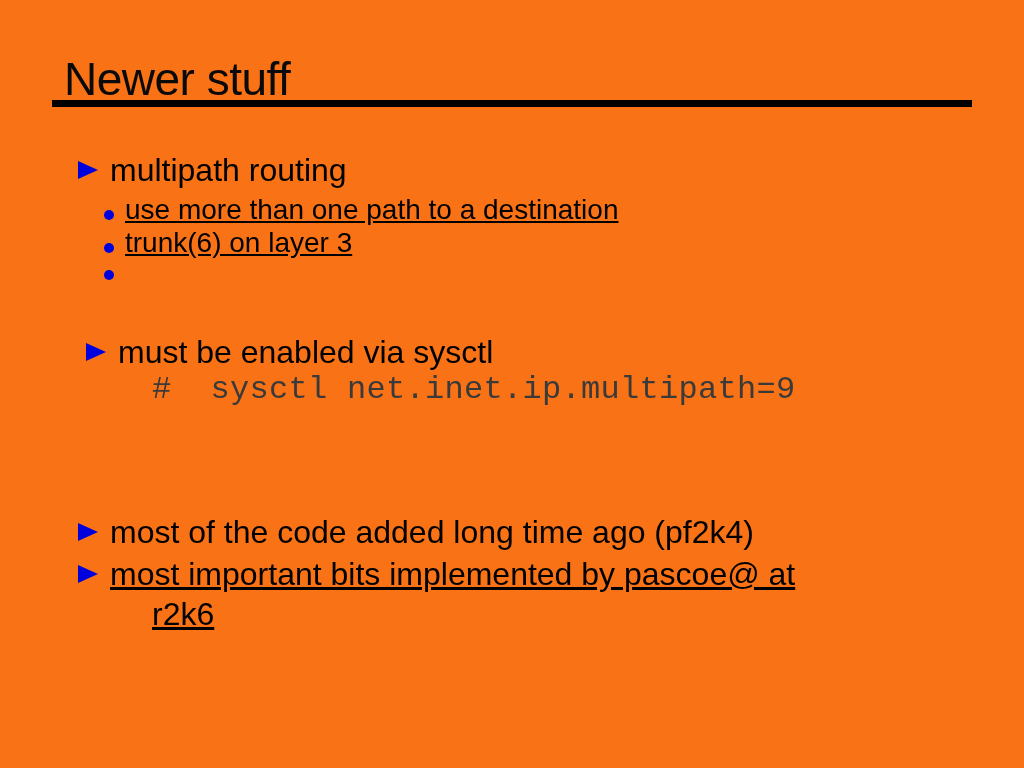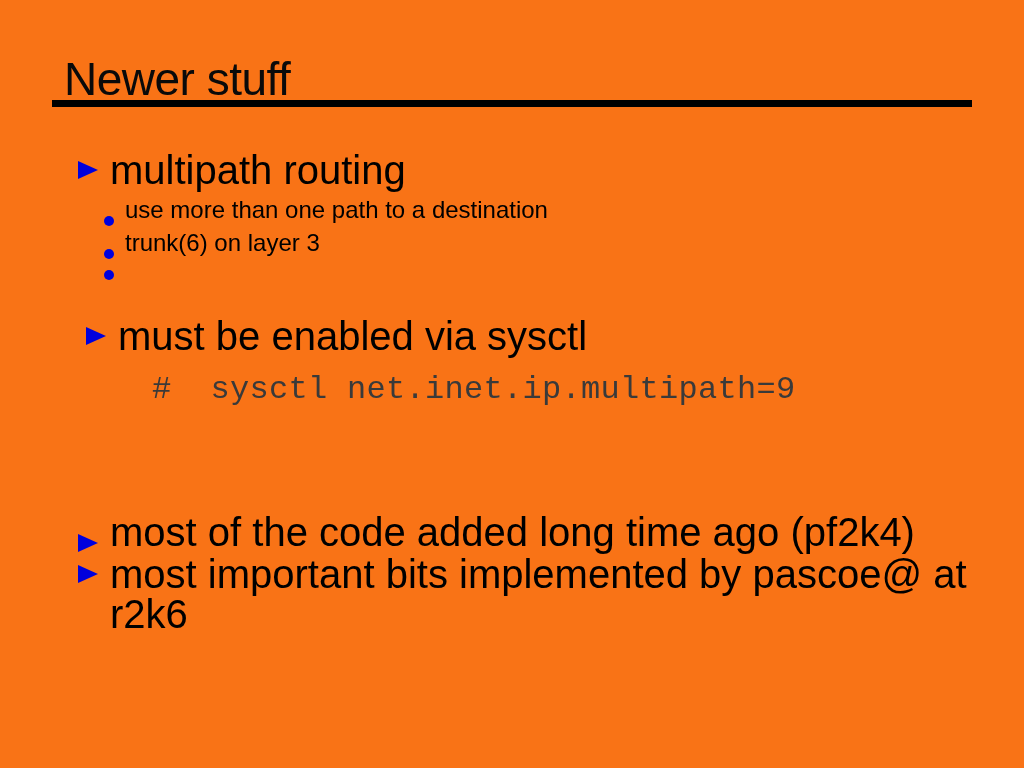--- a/index.html
+++ b/index.html
@@ -32,45 +32,46 @@
     top: 100px;
     width: 920px;
     height: 7px;
     background: #000000;
   }
   .bullet-row {
     position: absolute;
     left: 78px;
     display: flex;
     align-items: flex-start;
-    font-size: 40px;
+    font-size: 32px;
     line-height: 40px;
     white-space: nowrap;
   }
   .tri-marker {
     flex: 0 0 auto;
     width: 0;
     height: 0;
     border-top: 9px solid transparent;
     border-bottom: 9px solid transparent;
     border-left: 20px solid #0000dd;
     margin-top: 11px;
     margin-right: 12px;
   }
   .sub-list {
     position: absolute;
     left: 104px;
     top: 193px;
   }
   .sub-row {
     display: flex;
-    align-items: flex-end;
-    font-size: 24px;
+    align-items: center;
+    font-size: 28px;
     line-height: 33px;
     white-space: nowrap;
+    text-decoration: underline;
   }
   .dot-marker {
     flex: 0 0 auto;
     width: 10px;
     height: 10px;
     border-radius: 50%;
     background: #0000dd;
     margin-top: 11px;
     margin-right: 11px;
   }
@@ -80,20 +81,21 @@
     top: 370px;
     font-family: "Liberation Mono", "DejaVu Sans Mono", monospace;
     font-size: 32px;
     line-height: 40px;
     color: #3a3a3a;
     white-space: pre;
     letter-spacing: 0.3px;
   }
   .wrap-line2 {
     display: block;
+    margin-left: 42px;
   }
 </style>
 </head>
 <body>
 
 <div id="slide">
 
   <div class="title">Newer stuff</div>
 
   <div class="title-rule"></div>
@@ -110,33 +112,33 @@
     </div>
     <div class="sub-row">
       <span class="dot-marker"></span>
       <span>trunk(6) on layer 3</span>
     </div>
     <div class="sub-row">
       <span class="dot-marker"></span>
     </div>
   </div>
 
-  <div class="bullet-row" style="top:316px;padding-left:8px;">
+  <div class="bullet-row" style="top:332px;padding-left:8px;">
     <span class="tri-marker"></span>
     <span>must be enabled via sysctl</span>
   </div>
 
   <div class="code-line">#  sysctl net.inet.ip.multipath=9</div>
 
-  <div class="bullet-row" style="top:512px;align-items:flex-end;">
+  <div class="bullet-row" style="top:512px;">
     <span class="tri-marker"></span>
     <span>most of the code added long time ago (pf2k4)</span>
   </div>
 
-  <div class="bullet-row" style="top:554px;">
+  <div class="bullet-row" style="top:554px;text-decoration:underline;">
     <span class="tri-marker"></span>
     <span>
       <span>most important bits implemented by pascoe@ at</span>
       <span class="wrap-line2">r2k6</span>
     </span>
   </div>
 
 </div>
 
 </body></html>

